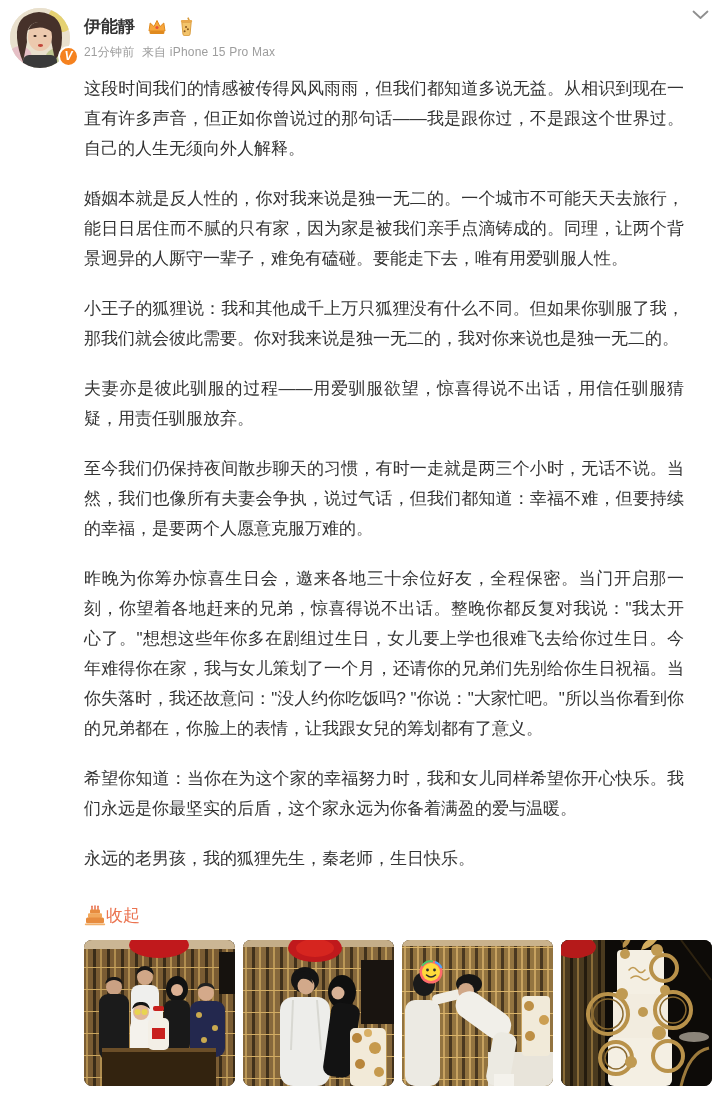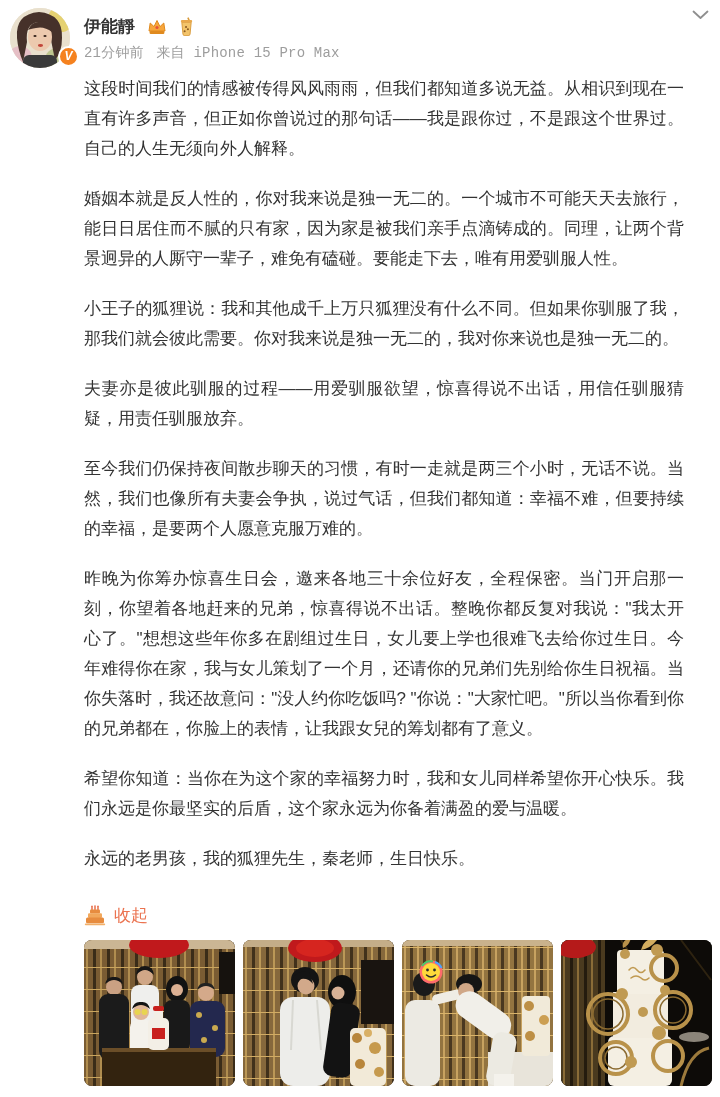--- a/index.html
+++ b/index.html
@@ -25,40 +25,40 @@
     text-align:center; font-style:italic;
   }
   .name-row {
     position:absolute; left:84px; top:15px;
     display:flex; align-items:center; gap:12px;
   }
   .author-name { font-size:17px; font-weight:bold; color:#333; }
   .badge-icon { display:inline-flex; }
   .meta-row {
     position:absolute; left:84px; top:44px;
-    font-size:14px; color:#9d9d9d; letter-spacing:.2px;font-family:Liberation Mono, monospace;
+    font-size:12px; color:#9d9d9d; letter-spacing:.2px;
   }
   .meta-row span { margin-right:4px; }
   .chevron {
     position:absolute; right:9px; top:6px; width:22px; height:18px;
     display:flex; align-items:center; justify-content:center; cursor:pointer;
   }
 
   
   .content { padding:6px 36px 0 84px; }
   .para {
     font-size:17px; line-height:30px; color:#333;
     text-align:justify; margin-bottom:20px;
     word-break:break-all;
   }
   .para:first-child { margin-top:0; }
 
   
   .collapse-row {
-    display:flex; align-items:center; gap:8px;
+    display:flex; align-items:center; 
     margin:28px 0 0 0; height:26px; cursor:pointer; width:max-content;
   }
   .collapse-label { font-size:17px; color:#eb7350; }
 
   
   .photos { display:flex; gap:8px; margin-top:12px; }
   .photo {
     width:151px; height:146px; flex:none; border-radius:8px;
     overflow:hidden; background:#1a140c; cursor:pointer;
   }

